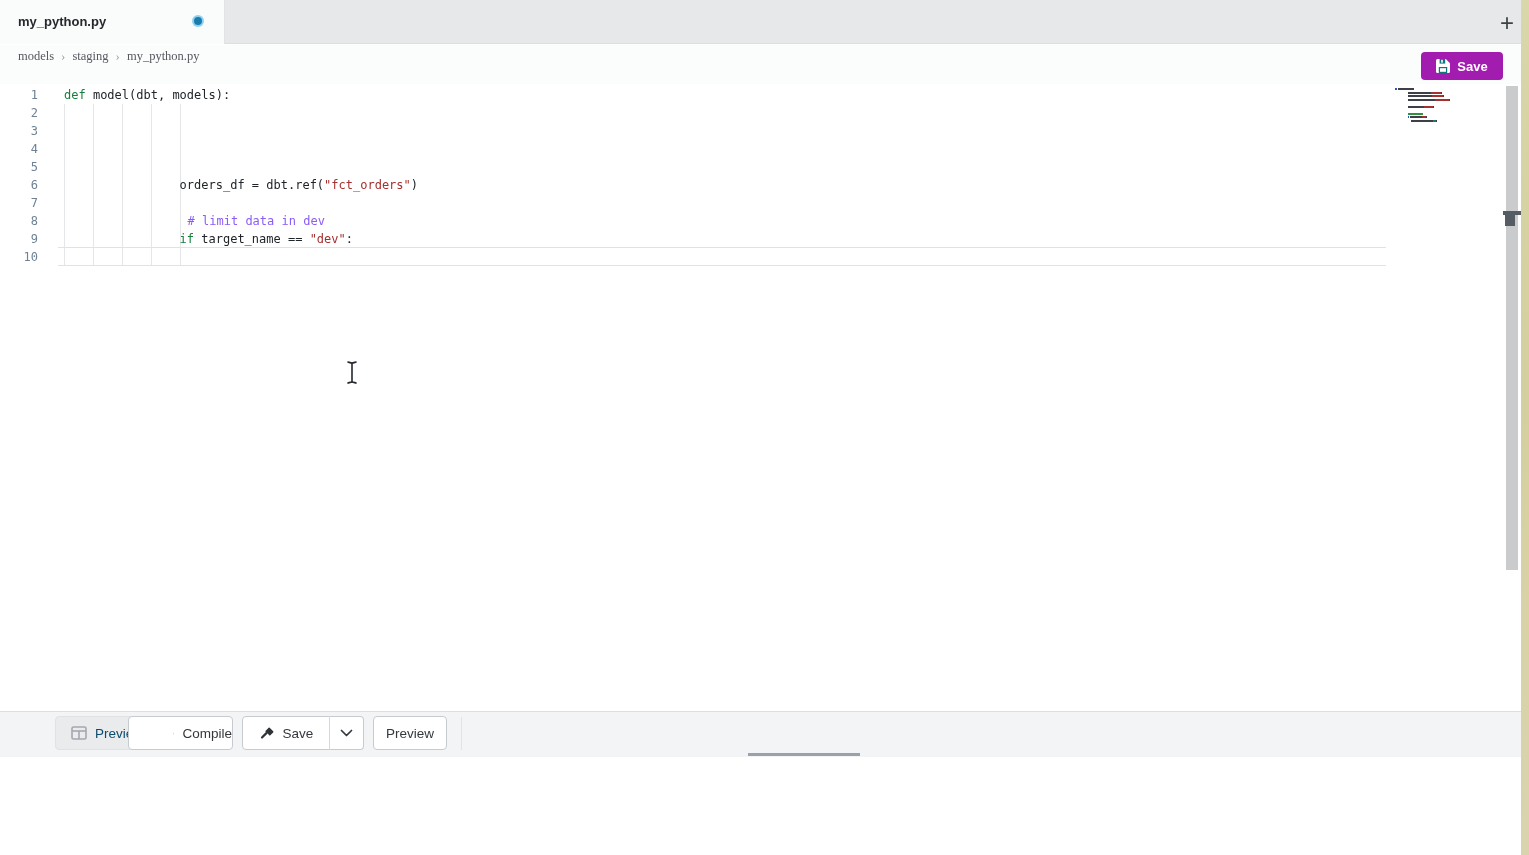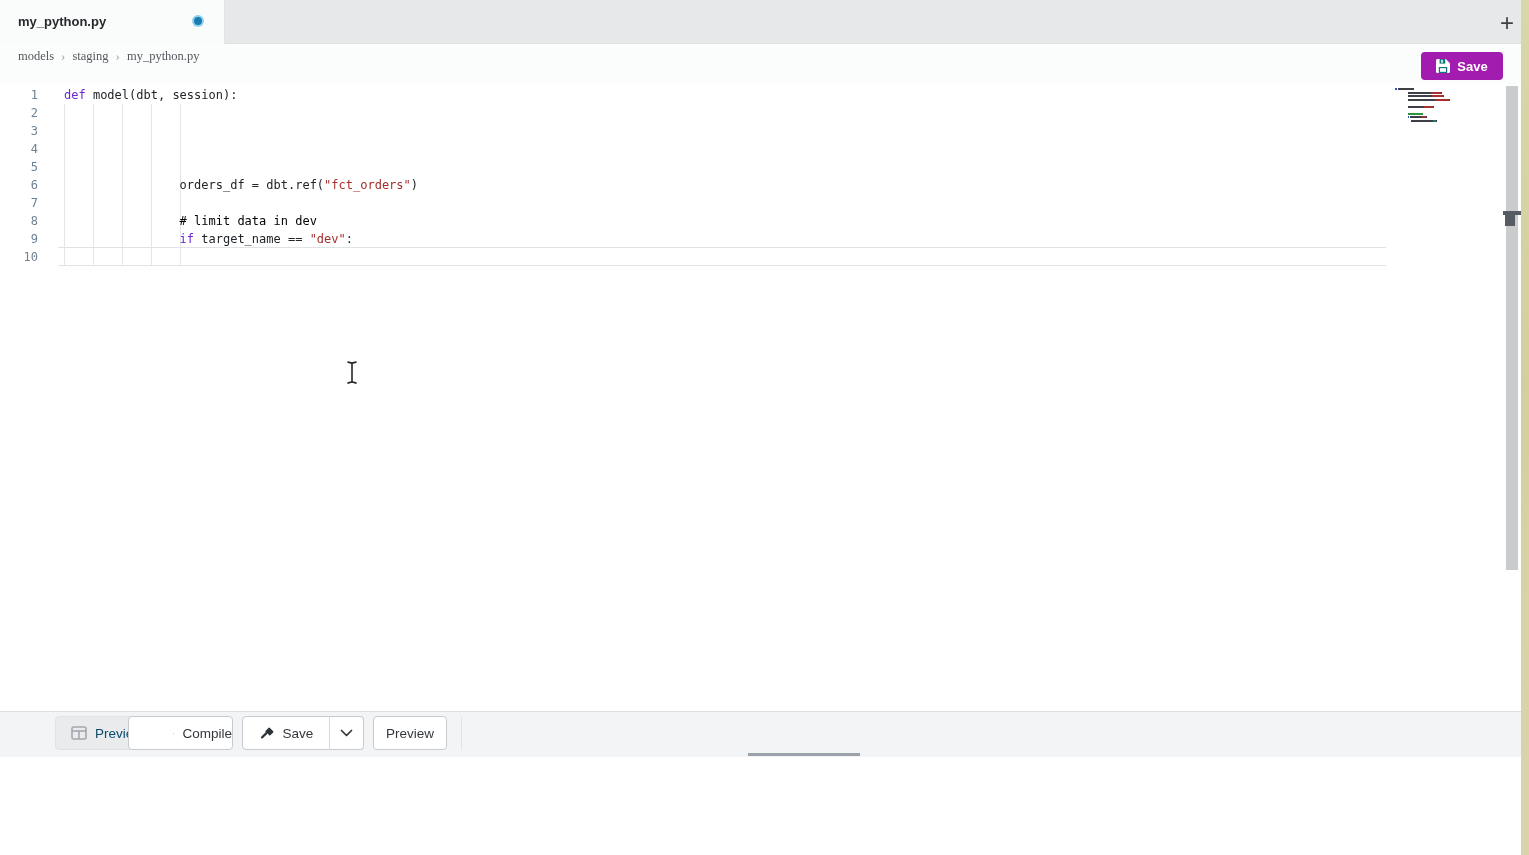--- a/index.html
+++ b/index.html
@@ -30,23 +30,23 @@
     font-weight:600; display:flex; align-items:center; justify-content:center; gap:7px;
     cursor:pointer; font-family:"Liberation Sans",sans-serif; }
 
   
   .editor { position:absolute; left:0; top:84px; width:1521px; height:627px; background:#fff; }
   .crow { position:absolute; left:0; height:18px; width:100%; }
   .ln { position:absolute; left:0; top:0; width:38px; text-align:right; color:#6d8294;
     font:12px/18px "DejaVu Sans Mono", monospace; }
   .ctext { position:absolute; left:64px; top:0; white-space:pre;
     font:12px/18px "DejaVu Sans Mono", monospace; color:#212529; }
-  .tok-keyword { color:#6d28d9; }
+  .tok-keyword { color:#15803d; }
   .tok-string  { color:#a5302e; }
-  .tok-comment { color:#000000; }
+  .tok-comment { color:#8b5cf6;padding-left:8px; }
   .tok-number  { color:#0e8070; }
   .tok-plain   { color:#212529; }
   .tok-bracket { color:#3c4146; outline:1px solid #b9bec4; background:#f2f3f4; }
   .tok-cursor  { display:inline-block; width:2px; height:14px; background:#15181b;
     vertical-align:-2px; }
   .iguide { position:absolute; top:20px; height:162px; width:1px; background:#e4e6e8; }
   .active-line { position:absolute; left:58px; top:163px; width:1328px; height:19px;
     border-top:1px solid #e0e3e6; border-bottom:1px solid #e0e3e6; }
 
   
@@ -115,21 +115,21 @@
       <div class="iguide" style="left: 64px;"></div>
       <div class="iguide" style="left: 92.9px;"></div>
       <div class="iguide" style="left: 121.8px;"></div>
       <div class="iguide" style="left: 150.7px;"></div>
       <div class="iguide" style="left: 179.6px;"></div>
     </div>
   <div class="active-line"></div>
   <div id="code-lines">
       <div class="crow" style="top: 2px;">
         <span class="ln">1</span>
-        <span class="ctext"><span class="tok-keyword">def</span><span class="tok-plain"> model(dbt, session):</span></span>
+        <span class="ctext"><span class="tok-keyword">def</span><span class="tok-plain"> model(dbt, models):</span></span>
       </div>
       <div class="crow" style="top: 20px;">
         <span class="ln">2</span>
       </div>
       <div class="crow" style="top: 38px;">
         <span class="ln">3</span>
       </div>
       <div class="crow" style="top: 56px;">
         <span class="ln">4</span>
       </div>

